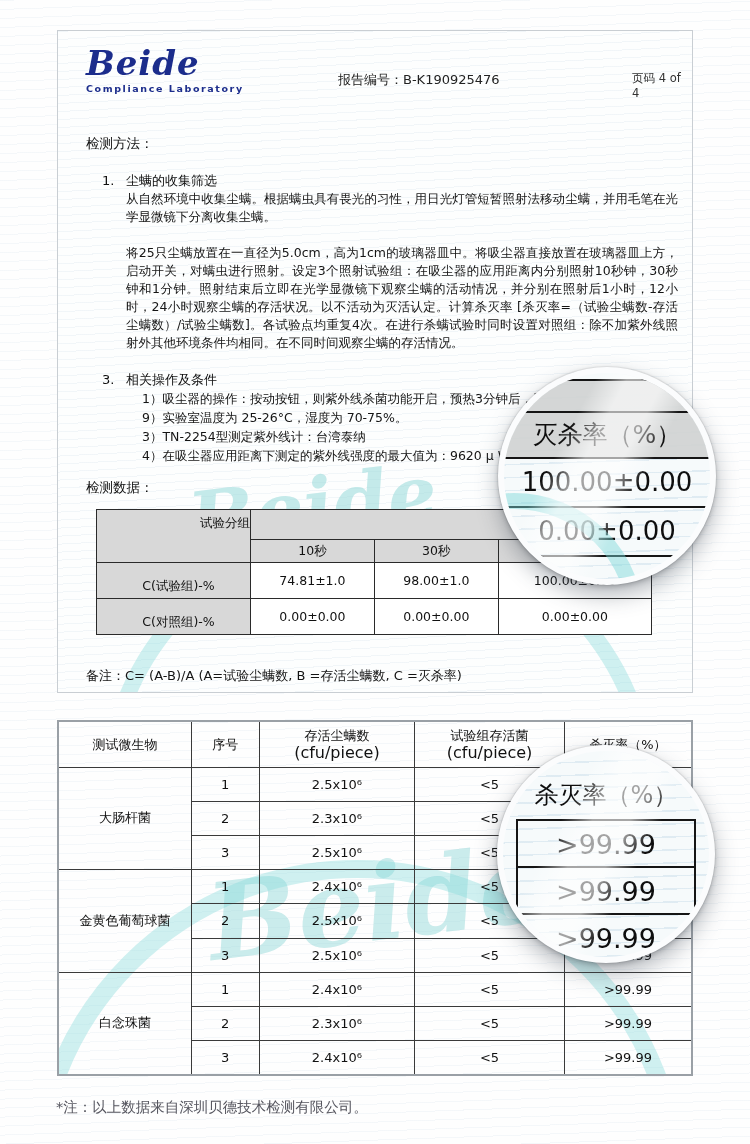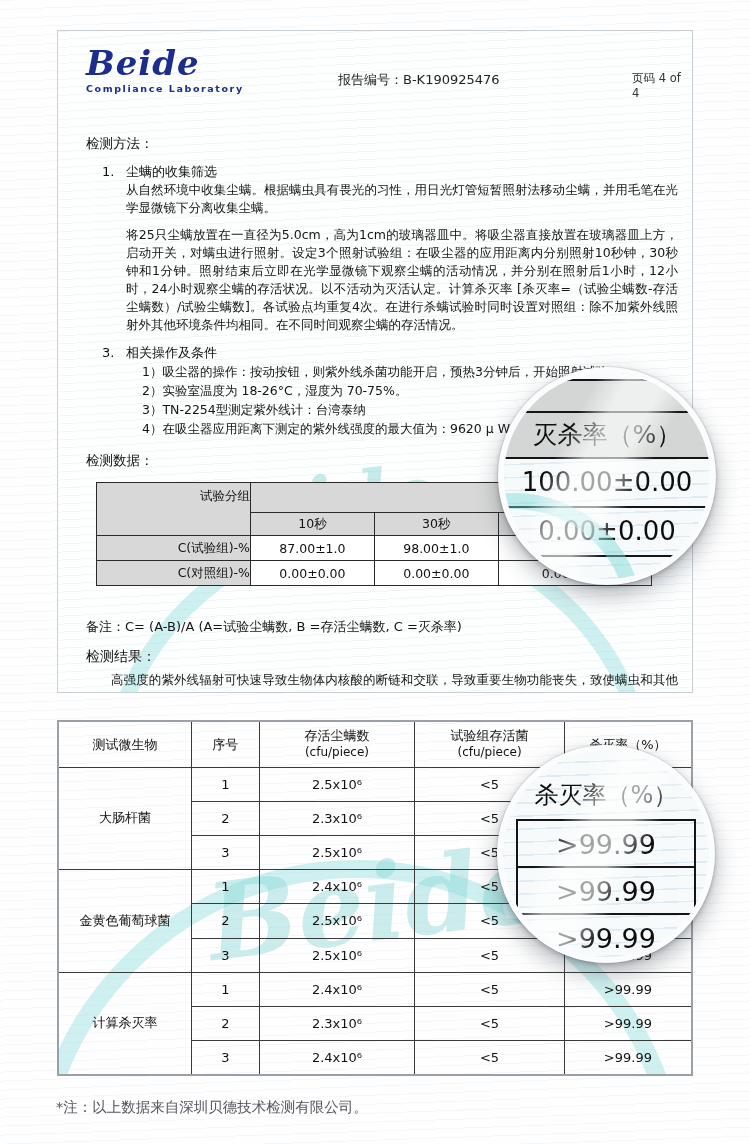--- a/index.html
+++ b/index.html
@@ -41,59 +41,59 @@
     font-size: 34px; line-height: 36px; color: #1c2d8c; letter-spacing: 1px;
   }
   .logo-sub {
     font-size: 9.5px; font-weight: bold; color: #1c2d8c;
     letter-spacing: 1.6px; margin-top: 2px;
   }
   .report-no { position: absolute; left: 252px; top: 40px; font-size: 13px; color: #222; }
   .page-no  { position: absolute; left: 546px; top: 40px; font-size: 11.5px; color: #333; }
 
   .sec-title { font-size: 13.5px; color: #111; margin-top: 8px; }
-  .m-item { margin-top: 9px; }
+  .m-item { margin-top: 18px; }
   .m-head { padding-left: 16px; font-size: 13px; color: #111; line-height: 19px; }
   .m-num { display: inline-block; width: 24px; }
   .m-body {
     margin-left: 40px; margin-right: 4px;
     font-size: 12.5px; line-height: 18px; color: #141414; text-align: justify;
   }
   .m-sub { margin-left: 56px; font-size: 12.5px; line-height: 19px; color: #141414; }
 
   
   .t1-wrap { margin: 12px 0 0 10px; }
   table { border-collapse: collapse; }
   .t1 { width: 556px; border: 1.5px solid #2a2a2a; font-size: 12.5px; }
   .t1 th, .t1 td { border: 1.5px solid #2a2a2a; color: #111; font-weight: normal; }
   .t1 .gray { background: #d8d8d8; }
   .t1 .corner { width: 154px; text-align: right; vertical-align: top; padding: 5px 0 0 10px; }
   .t1 .span-h { text-align: right; padding: 6px 14px 6px 0; height: 28px; }
   .t1 .colh { height: 23px; text-align: center; }
-  .t1 td.lbl { text-align: right; padding: 4px 0 3px 10px; background: #d8d8d8; height: 23px; }
+  .t1 td.lbl { text-align: center; padding: 15px 0 3px 10px; background: #d8d8d8; height: 23px; }
   .t1 td.val { text-align: center; background: #fff; }
 
   .remark { margin: 32px 0 12px 0; font-size: 13px; color: #141414; }
   .res-title { margin-top: 10px; font-size: 14px; color: #111; }
   .res-body {
     margin-top: 4px; margin-right: 4px; text-indent: 2em;
     font-size: 12.5px; line-height: 19px; color: #141414; text-align: justify;
   }
 
   
   .t2-wrap {
     position: absolute; left: 57px; top: 720px;
     width: 636px; height: 356px;
     overflow: hidden; z-index: 1;
   }
   .t2 { width: 636px; height: 356px; border: 2px solid #9aa0a6; font-size: 13px; position: relative; z-index: 2; }
   .t2 th, .t2 td { border: 1.2px solid #3a3a3a; text-align: center; color: #111; font-weight: normal; background: transparent; }
   .t2 thead th { height: 46px; line-height: 17px; }
   .t2 td { height: 34px; }
-  .t2 .unit { font-size: 12px; }
+  .t2 .unit { font-size: 16px; }
   .c-microbe { width: 134px; }
   .c-idx { width: 68px; }
   .c-ctrl { width: 156px; }
   .c-test { width: 150px; }
   .c-kill { width: 128px; }
 
   
   .wm-text {
     position: absolute;
     font-family: "DejaVu Serif", "Liberation Serif", serif;
@@ -184,42 +184,42 @@
 
       <div class="m-item">
         <div class="m-body">将25只尘螨放置在一直径为5.0cm，高为1cm的玻璃器皿中。将吸尘器直接放置在玻璃器皿上方，启动开关，对螨虫进行照射。设定3个照射试验组：在吸尘器的应用距离内分别照射10秒钟，30秒钟和1分钟。照射结束后立即在光学显微镜下观察尘螨的活动情况，并分别在照射后1小时，12小时，24小时观察尘螨的存活状况。以不活动为灭活认定。计算杀灭率 [杀灭率=（试验尘螨数-存活尘螨数）/试验尘螨数]。各试验点均重复4次。在进行杀螨试验时同时设置对照组：除不加紫外线照射外其他环境条件均相同。在不同时间观察尘螨的存活情况。</div>
       </div>
 
       <div class="m-item">
         <div class="m-head">
           <span class="m-num">3.</span><span>相关操作及条件</span>
         </div>
         <div class="m-sub">1）吸尘器的操作：按动按钮，则紫外线杀菌功能开启，预热3分钟后，开始照射试验。</div>
-        <div class="m-sub">2）实验室温度为 18-26°C，湿度为 70-75%。</div>
+        <div class="m-sub">9）实验室温度为 25-26°C，湿度为 70-75%。</div>
         <div class="m-sub">3）TN-2254型测定紫外线计：台湾泰纳</div>
         <div class="m-sub">4）在吸尘器应用距离下测定的紫外线强度的最大值为：9620 μ W / cm²</div>
       </div>
 
       <div class="sec-title" style="margin-top:14px;">检测数据：</div>
 
       <div class="t1-wrap">
         <table class="t1">
           <tbody>
               <tr>
             <th class="gray corner" rowspan="2">试验分组</th>
             <th class="gray span-h" colspan="3">紫外线照射时间</th>
           </tr>
           <tr>
             <th class="gray colh">10秒</th>
             <th class="gray colh">30秒</th>
             <th class="gray colh">灭杀率（%）</th>
           </tr>
           <tr>
             <td class="lbl">C(试验组)-%</td>
-            <td class="val">87.00±1.0</td>
+            <td class="val">74.81±1.0</td>
             <td class="val">98.00±1.0</td>
             <td class="val">100.00±0.00</td>
           </tr>
           <tr>
             <td class="lbl">C(对照组)-%</td>
             <td class="val">0.00±0.00</td>
             <td class="val">0.00±0.00</td>
             <td class="val">0.00±0.00</td>
           </tr>
         </tbody>
@@ -286,21 +286,21 @@
           <td>&lt;5</td>
           <td>&gt;99.99</td>
         </tr>
         <tr>
           <td>3</td>
           <td>2.5x10⁶</td>
           <td>&lt;5</td>
           <td>&gt;99.99</td>
         </tr>
         <tr>
-          <td rowspan="3">计算杀灭率</td>
+          <td rowspan="3">白念珠菌</td>
           <td>1</td>
           <td>2.4x10⁶</td>
           <td>&lt;5</td>
           <td>&gt;99.99</td>
         </tr>
         <tr>
           <td>2</td>
           <td>2.3x10⁶</td>
           <td>&lt;5</td>
           <td>&gt;99.99</td>

